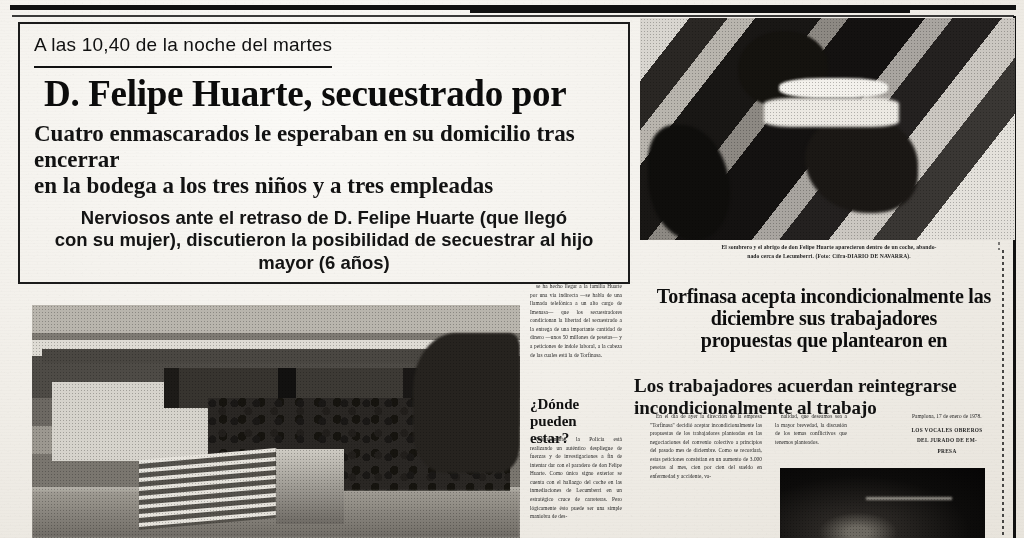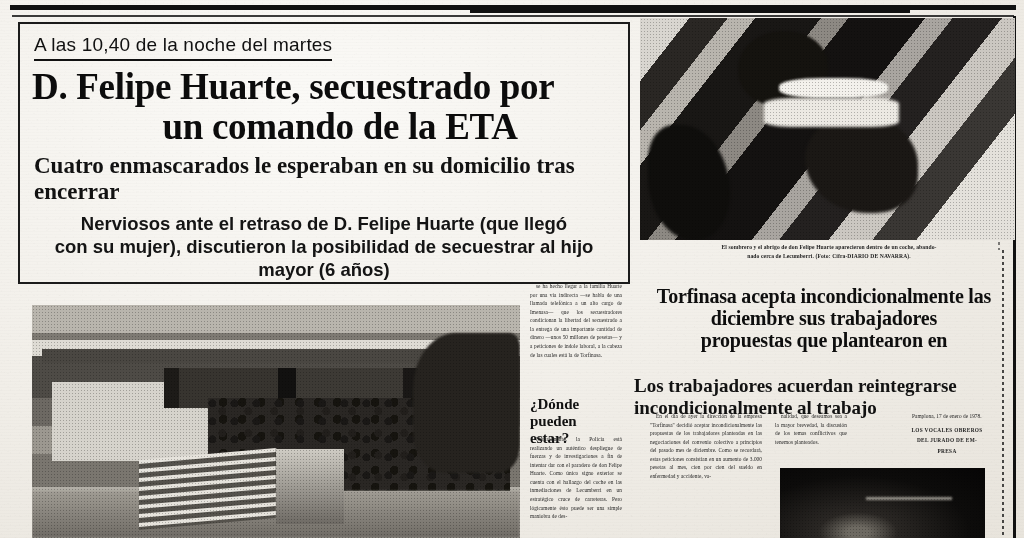--- a/index.html
+++ b/index.html
@@ -57,25 +57,25 @@
     position:absolute;left:18px;top:22px;width:612px;height:262px;
     border:2px solid #1b1b1b;
     box-sizing:border-box;
     background:transparent;
   }
   .kicker{
     margin:10px 0 0 14px;
     font-family:"Liberation Sans", sans-serif;
     font-size:19px;letter-spacing:.2px;
     color:#111;display:inline-block;
-    padding-bottom:3px;
+    padding-bottom:10px;
     border-bottom:2px solid #111;
   }
   .hl-main{
-    margin:6px 16px 0 4px;
+    margin:6px 16px 0 16px;
     text-align:center;
     font-family:"Liberation Serif", serif;
     font-weight:bold;
     font-size:37px;
     line-height:1.07;
     letter-spacing:-.3px;
     color:#0c0c0c;
   }
   .hl-main .l1{display:block;text-align:left;margin-left:8px;}
   .hl-main .l2{display:block;text-align:center;margin-left:44px;}
@@ -252,25 +252,25 @@
   <div class="rule-top-thin"></div>
   <div class="rule-right-solid"></div>
   <div class="rule-right-dotted"></div>
   <div class="rule-right-dotted2"></div>
 
   <div class="headline-box">
     <div class="kicker">A las 10,40 de la noche del martes</div>
 
     <div class="hl-main">
       <span class="l1">D. Felipe Huarte, secuestrado por</span>
-      <span class="l2">un comando de la ETA</span>
     </div>
 
     <div class="hl-sub">
       <div>Cuatro enmascarados le esperaban en su domicilio tras encerrar</div>
+      <div>en la bodega a los tres niños y a tres empleadas</div>
     </div>
 
     <div class="hl-sub2">
       <div>Nerviosos ante el retraso de D. Felipe Huarte (que llegó</div>
       <div>con su mujer), discutieron la posibilidad de secuestrar al hijo</div>
       <div>mayor (6 años)</div>
     </div>
   </div>
 
   <div class="photo" id="photo-car">

